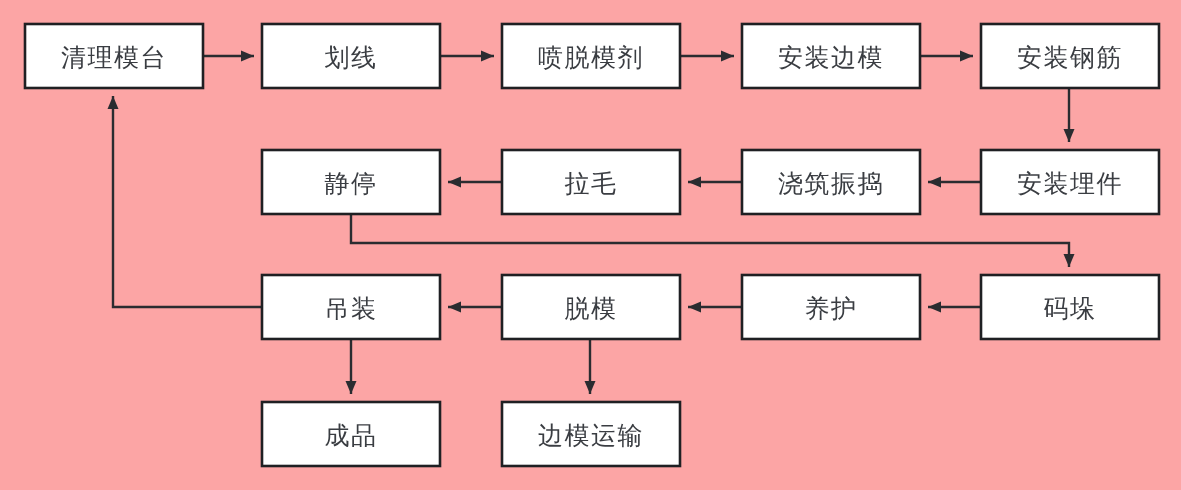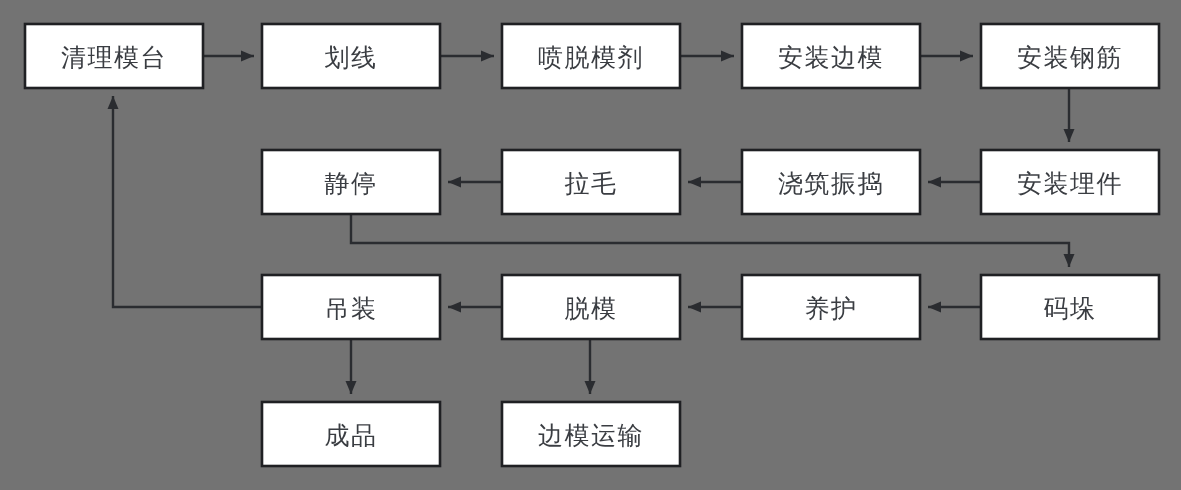--- a/index.html
+++ b/index.html
@@ -7,21 +7,21 @@
     padding: 0;
     background: #ffffff;
   }
   body {
     font-family: "Liberation Sans", "DejaVu Sans", sans-serif;
   }
   #flowchart-root {
     position: relative;
     width: 1181px;
     height: 490px;
-    background: #737373;
+    background: #fca5a5;
     overflow: hidden;
   }
   svg.flow-canvas {
     position: absolute;
     top: 0;
     left: 0;
     width: 1181px;
     height: 490px;
     display: block;
   }

